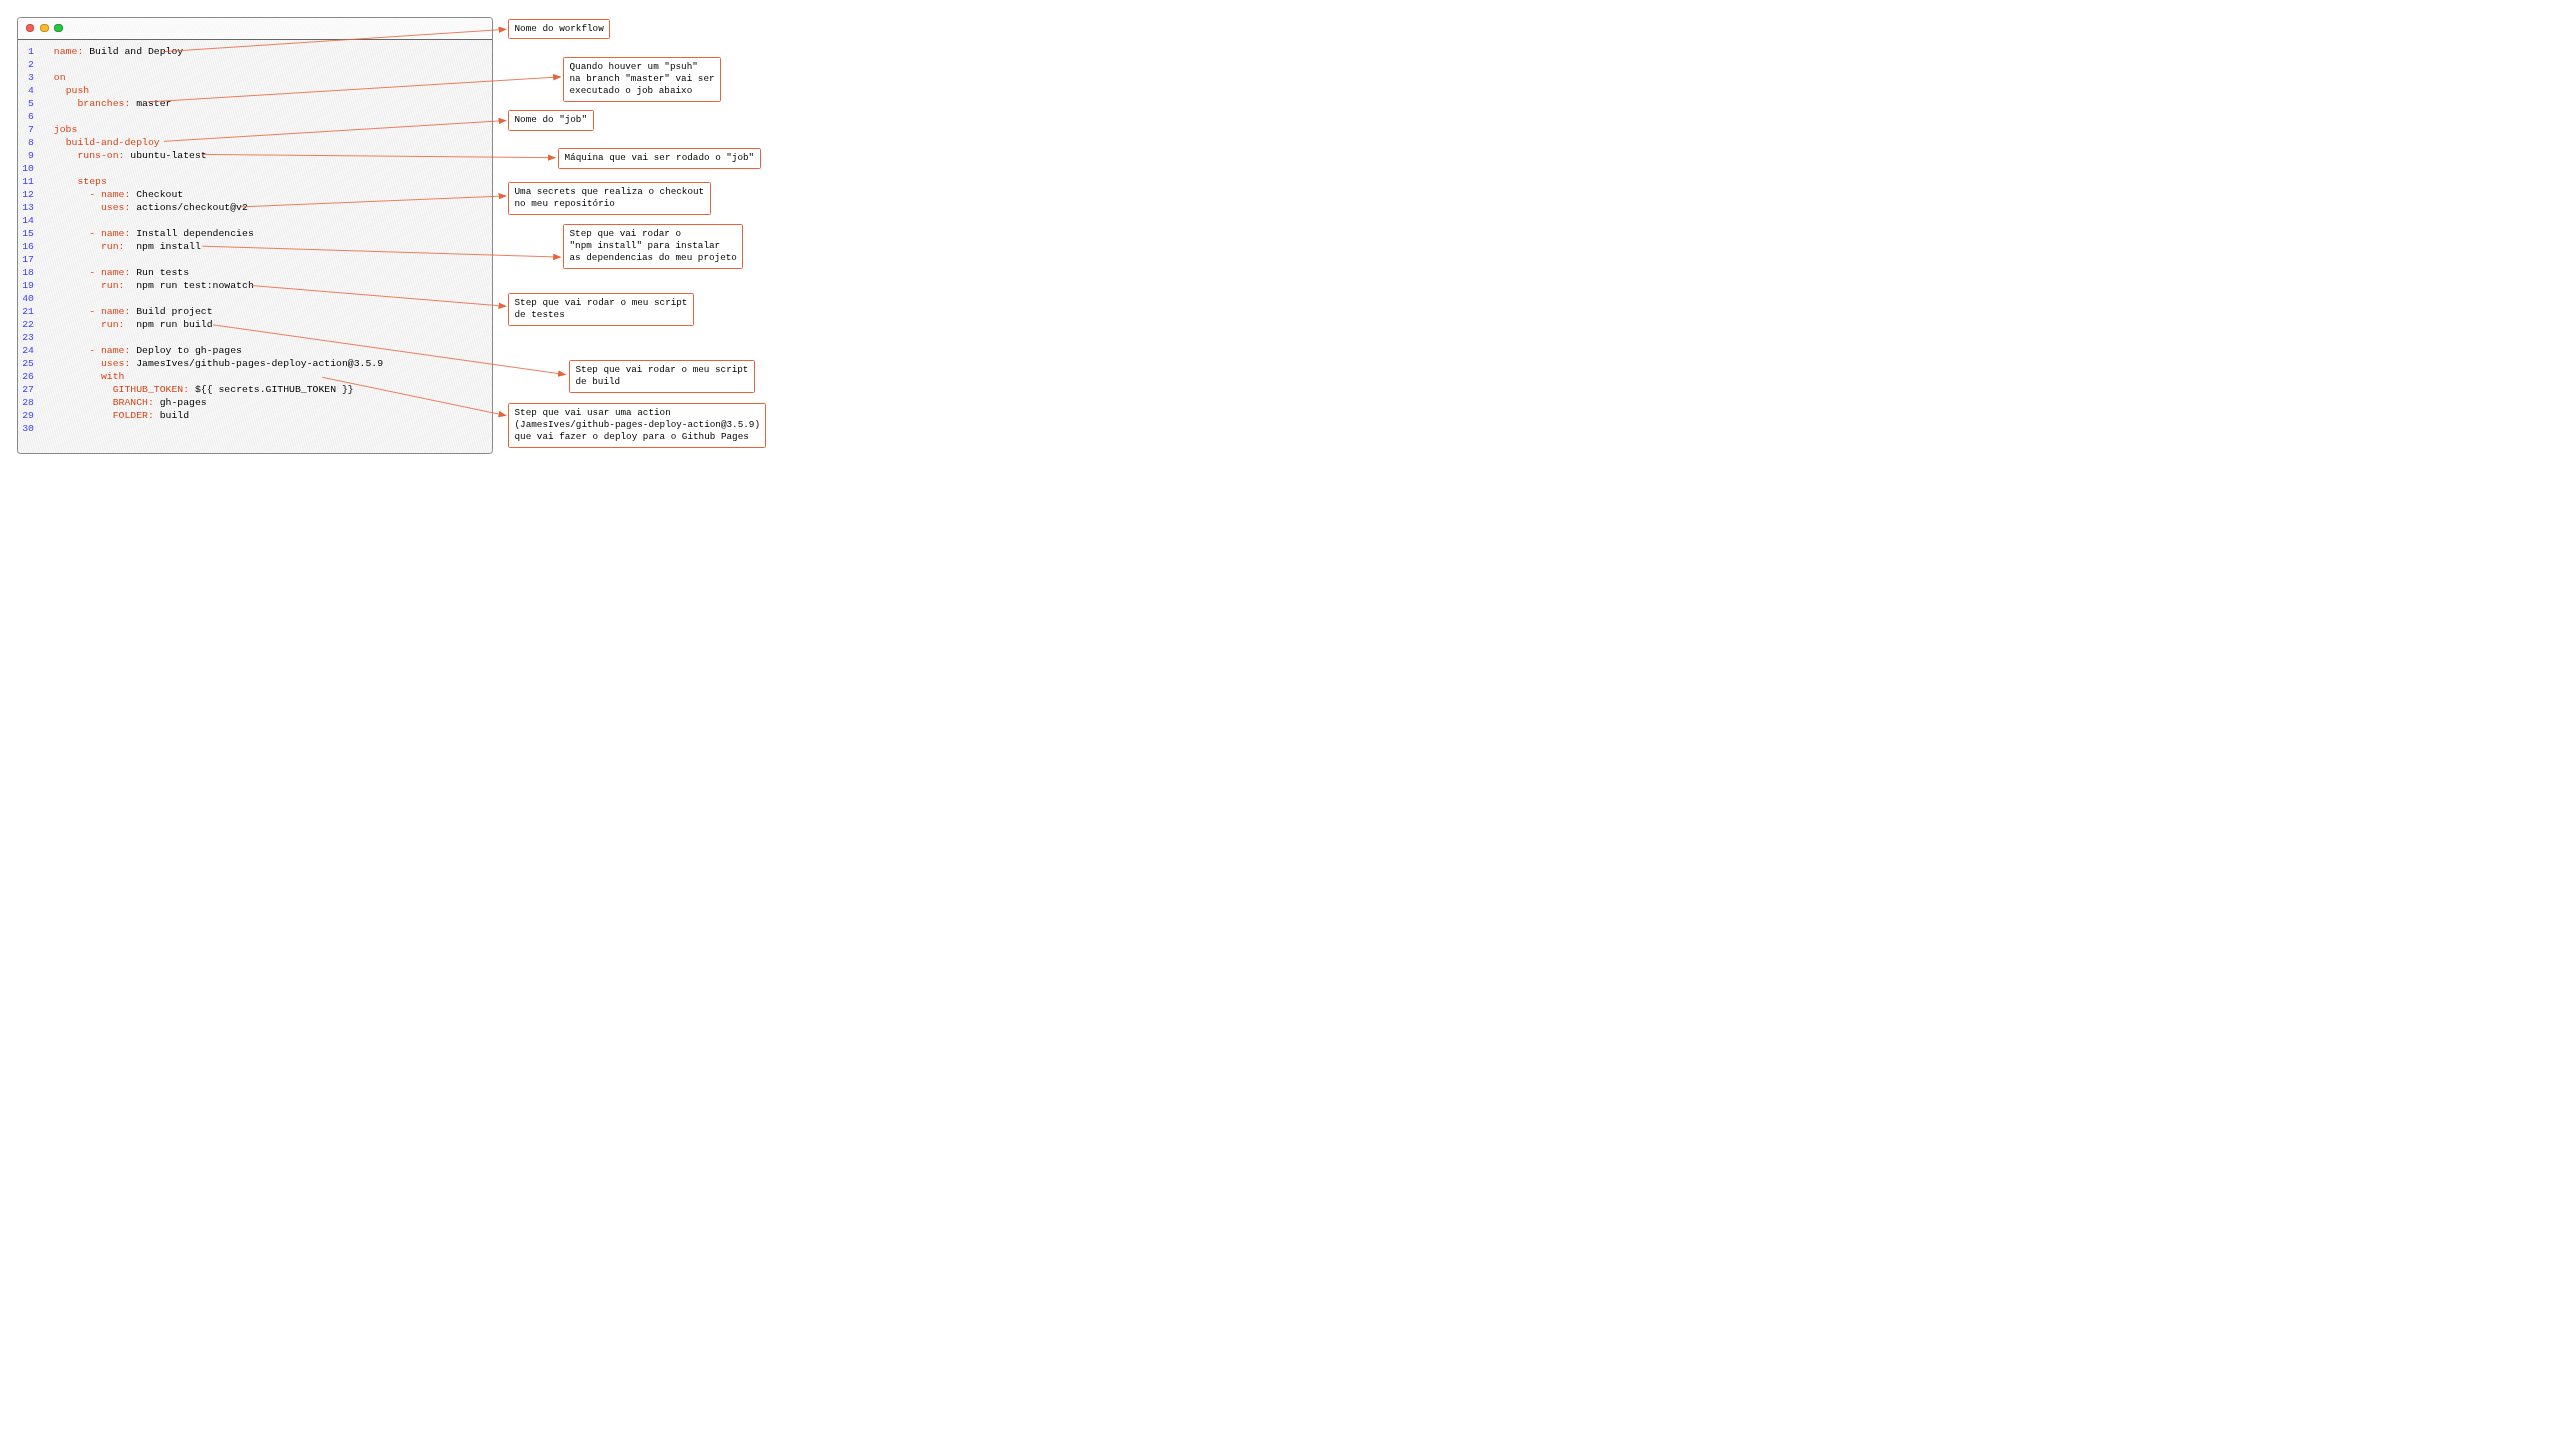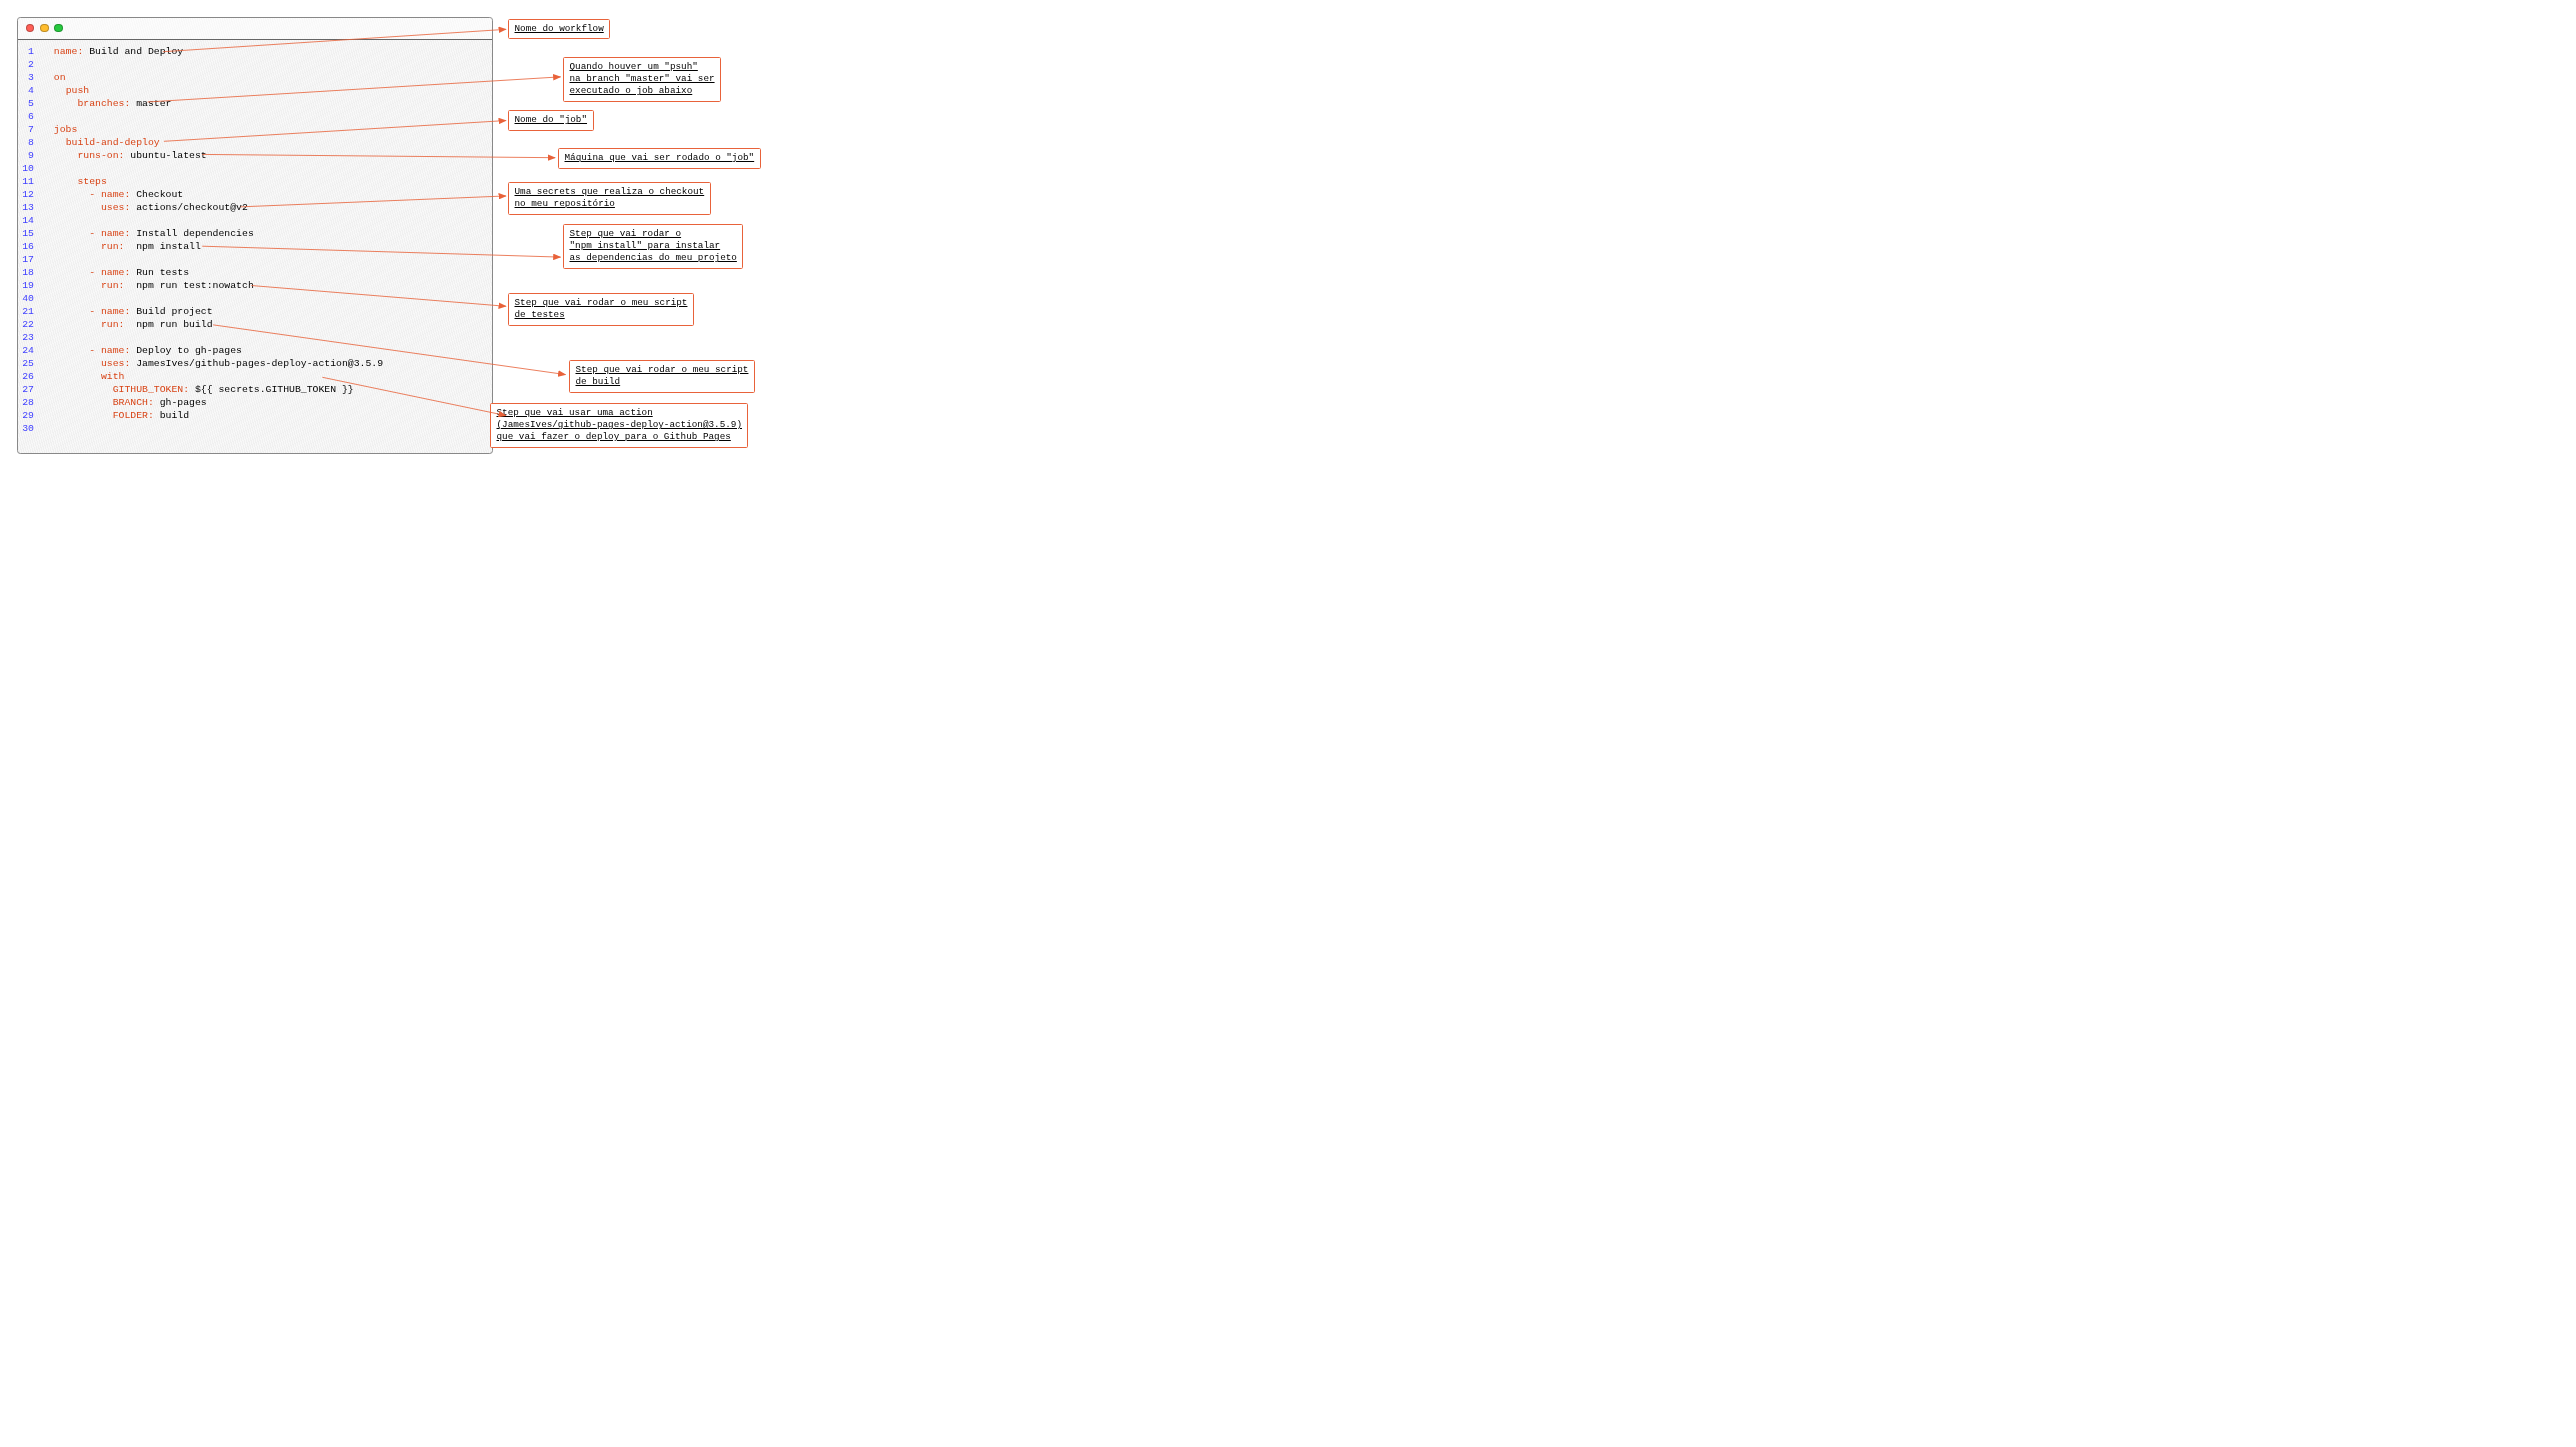--- a/index.html
+++ b/index.html
@@ -75,21 +75,20 @@
       position: absolute;
       border: 1.1px solid #e8623a;
       border-radius: 1.6px;
       padding: 3.3px 5.5px;
       font-family: 'Courier New', Courier, monospace;
       font-size: 9.3px;
       line-height: 12px;
       color: #000;
       background: #fff;
       white-space: pre;
-      text-decoration: underline;
     }
     svg.arrows {
       position: absolute;
       left: 0;
       top: 0;
       width: 803px;
       height: 454px;
       pointer-events: none;
     }
   </style>
@@ -146,21 +145,21 @@
   <div class="annotation" style="left:547px; top:137px;">Máquina que vai ser rodado o "job"</div>
   <div class="annotation" style="left:497px; top:171px;">Uma secrets que realiza o checkout
 no meu repositório</div>
   <div class="annotation" style="left:552px; top:213px;">Step que vai rodar o
 "npm install" para instalar
 as dependencias do meu projeto</div>
   <div class="annotation" style="left:497px; top:282px;">Step que vai rodar o meu script
 de testes</div>
   <div class="annotation" style="left:558px; top:349px;">Step que vai rodar o meu script
 de build</div>
-  <div class="annotation" style="left:479px; top:392px;">Step que vai usar uma action
+  <div class="annotation" style="left:497px; top:392px;">Step que vai usar uma action
 (JamesIves/github-pages-deploy-action@3.5.9)
 que vai fazer o deploy para o Github Pages</div>
 
   <svg class="arrows" viewBox="0 0 1470 830" width="803" height="454">
     <defs>
       <marker id="arrowhead" markerWidth="10" markerHeight="8" refX="9" refY="4" orient="auto">
         <polygon points="0 0, 10 4, 0 8" fill="#e8623a"></polygon>
       </marker>
     </defs>
     <g id="arrow-group" stroke="#e8623a" stroke-width="1.5" fill="none">

